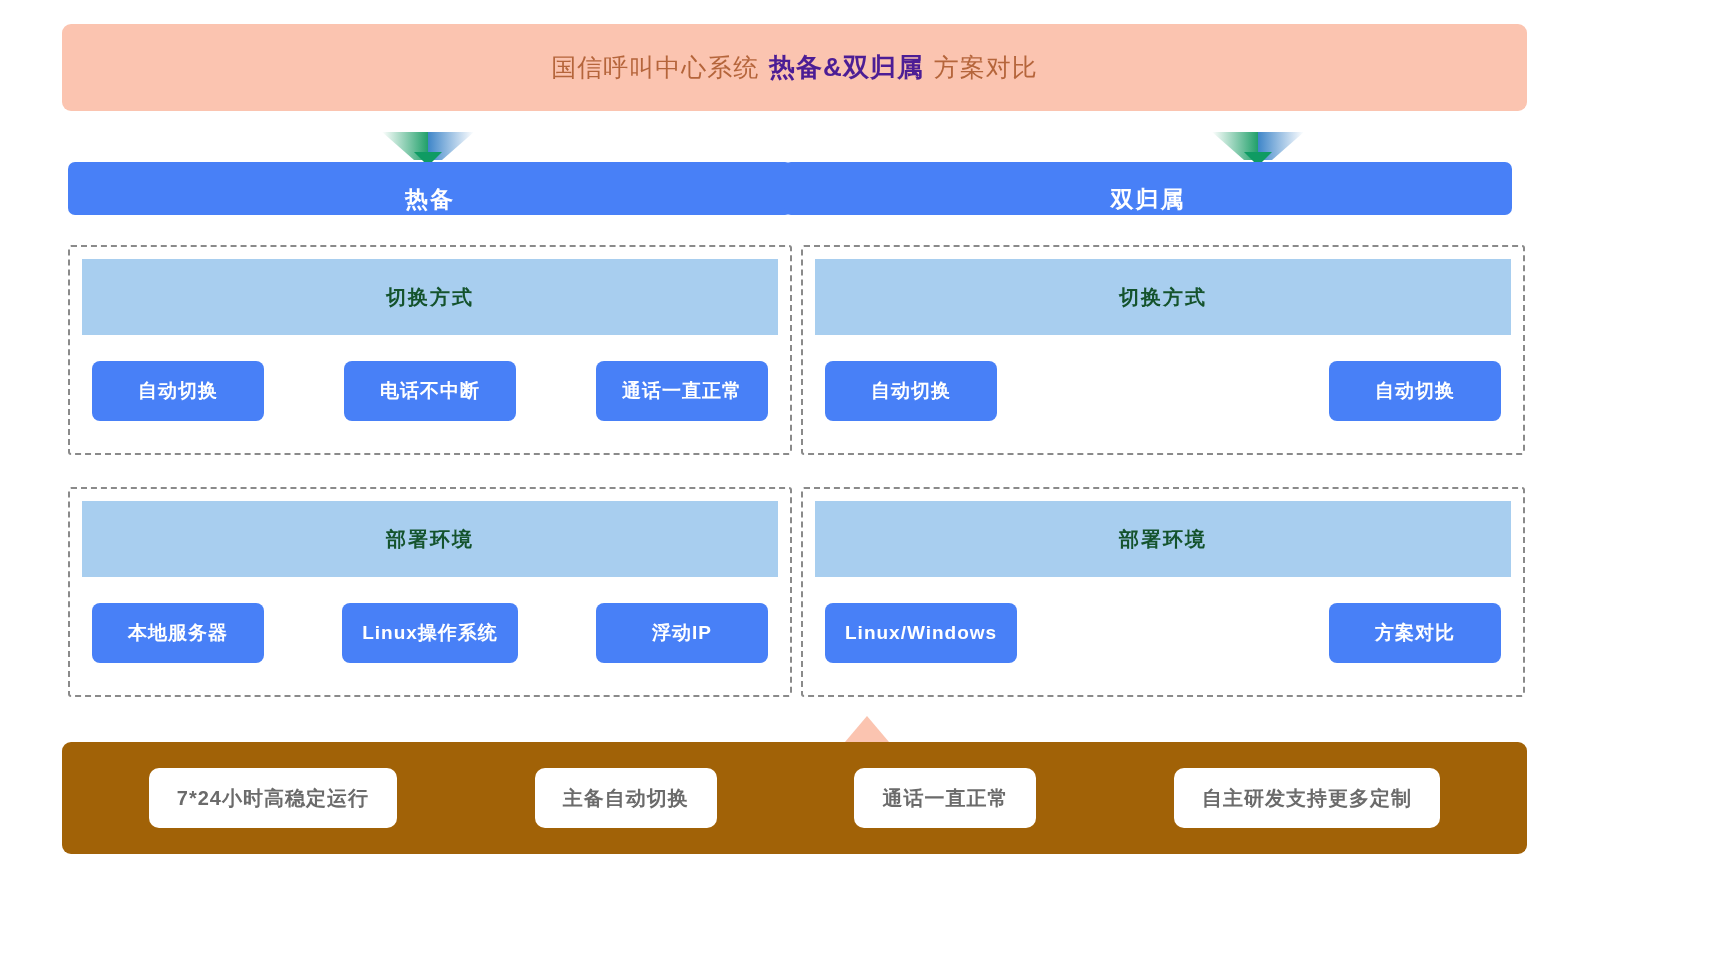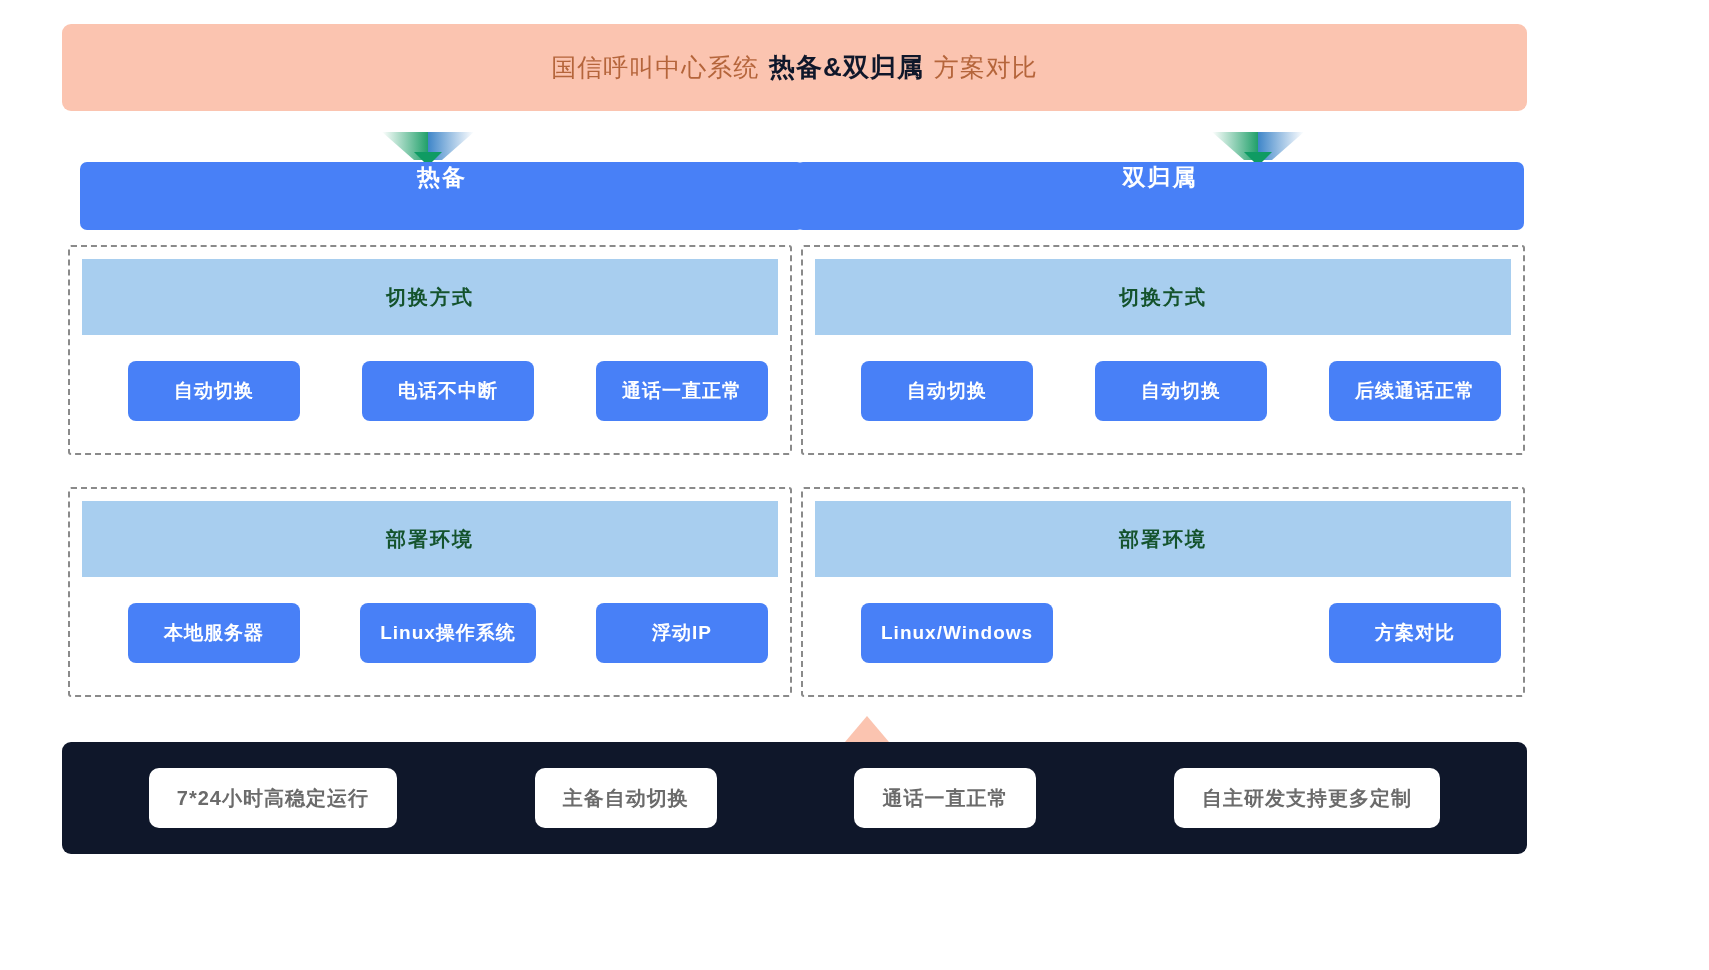--- a/index.html
+++ b/index.html
@@ -32,47 +32,46 @@
     justify-content: center;
   }
   .title-text {
     font-size: 25px;
     color: #b5653b;
     letter-spacing: 1px;
     white-space: nowrap;
   }
   .title-text .strong {
     font-weight: bold;
-    color: #0f172a;
+    color: #4c1d95;
     font-size: 26px;
     padding: 0 2px;
     margin-top: 8px;
   }
 
   
   .down-arrow {
     position: absolute;
     width: 92px;
     height: 36px;
     top: 130px;
   }
   .down-arrow.left  { left: 382px; }
   .down-arrow.right { left: 1212px; }
 
   
   .head-bar {
     position: absolute;
     top: 162px;
-    height: 68px;
+    height: 53px;
     background: #4880f7;
     border-radius: 7px;
     display: flex;
-    align-items: flex-start;
-    justify-content: center;
-    margin-left: 12px;
+    align-items: flex-end;
+    justify-content: center;
   }
   .head-bar.left  { left: 68px;  width: 724px; }
   .head-bar.right { left: 784px; width: 728px; }
   .head-bar-label {
     color: #ffffff;
     font-size: 23px;
     font-weight: bold;
     letter-spacing: 2px;
   }
 
@@ -123,21 +122,20 @@
     min-width: 172px;
     padding: 0 20px;
     display: flex;
     align-items: center;
     justify-content: center;
     color: #ffffff;
     font-size: 19px;
     font-weight: bold;
     letter-spacing: 1px;
     white-space: nowrap;
-    margin-left: 36px;
   }
 
   
   .up-pointer {
     position: absolute;
     left: 845px;
     top: 716px;
     width: 0;
     height: 0;
     border-left: 22px solid transparent;
@@ -145,21 +143,21 @@
     border-bottom: 26px solid #fbc4b0;
   }
 
   
   .footer-banner {
     position: absolute;
     left: 62px;
     top: 742px;
     width: 1465px;
     height: 112px;
-    background: #0f172a;
+    background: #a16207;
     border-radius: 9px;
     display: flex;
     align-items: center;
     justify-content: space-around;
     padding: 0 18px;
   }
   .footer-chip {
     background: #ffffff;
     border-radius: 10px;
     height: 60px;
@@ -241,21 +239,20 @@
     </div>
   </div>
 
   <div class="panel col-right row-switch">
     <div class="panel-head">
       <span class="panel-head-label">切换方式</span>
     </div>
     <div class="chip-row">
       <div class="chip">自动切换</div>
       <div class="chip">自动切换</div>
-      <div class="chip">后续通话正常</div>
     </div>
   </div>
 
   <div class="panel col-left row-deploy">
     <div class="panel-head">
       <span class="panel-head-label">部署环境</span>
     </div>
     <div class="chip-row">
       <div class="chip">本地服务器</div>
       <div class="chip">Linux操作系统</div>

